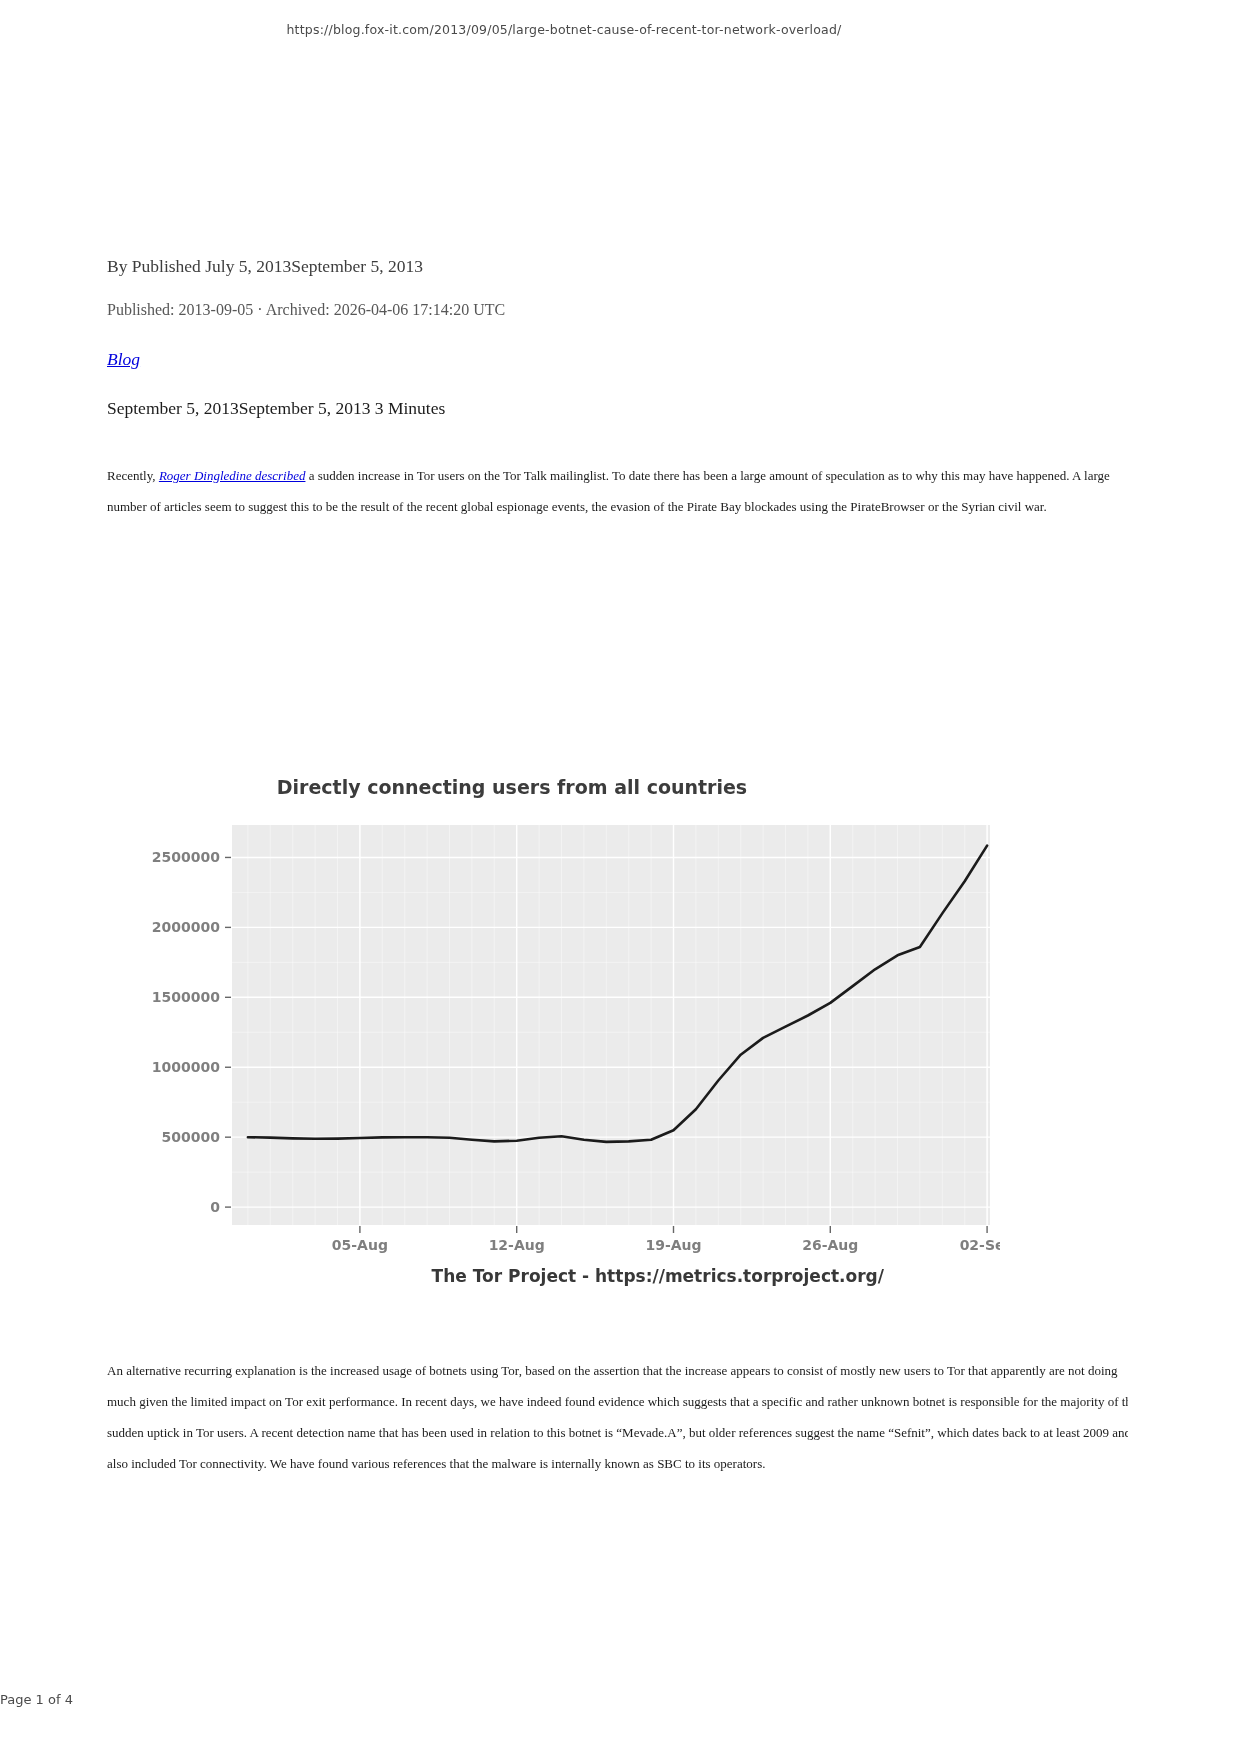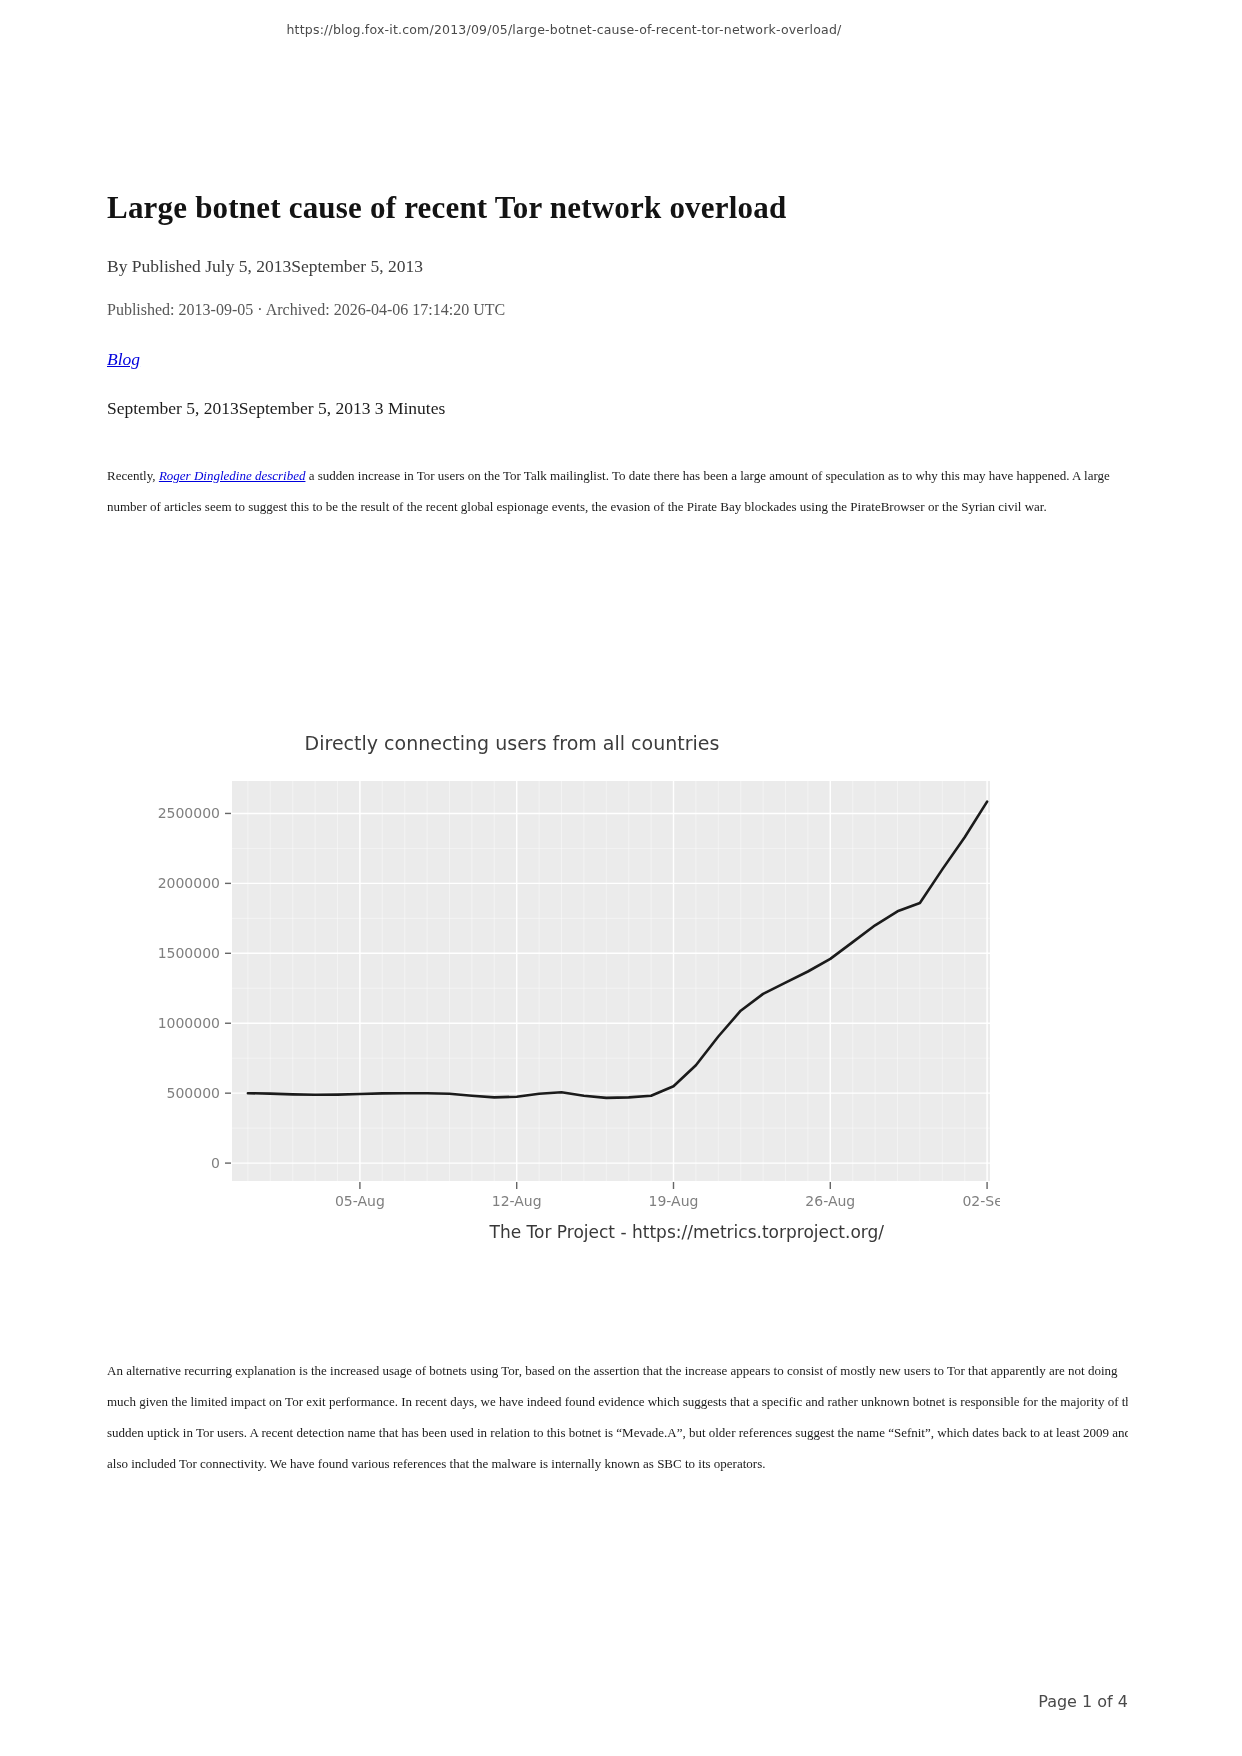--- a/index.html
+++ b/index.html
@@ -11,36 +11,35 @@
         font-size:31px;font-weight:700;color:#131313;letter-spacing:.2px;}
   .byline{position:absolute;left:107px;top:256px;font-size:17.5px;color:#3d3d3d;}
   .meta{position:absolute;left:107px;top:301px;font-size:16px;color:#575757;}
   .blog-link-wrap{position:absolute;left:107px;top:349px;font-size:17.5px;}
   a{color:#0000dd;text-decoration:underline;cursor:pointer;font-style:italic;}
   .dateline{position:absolute;left:107px;top:398px;font-size:17.5px;color:#1c1c1c;}
   .para{position:absolute;left:107px;width:1034px;font-size:13px;line-height:31px;color:#1b1b1b;}
   #p1{top:447px}
   #p2{top:592px}
   #p3{top:1342px}
-  .chart-block{position:absolute;left:140px;top:732px;width:860px;
-        font-family:"DejaVu Sans",sans-serif;}
+  .chart-block{position:absolute;left:140px;top:776px;width:860px;
+        font-family:"DejaVu Sans",sans-serif;font-weight:bold;}
   .chart-title{width:744px;text-align:center;font-size:19px;color:#3c3c3c;}
   .chart-block svg{display:block;margin-top:22px;}
   .chart-caption{width:744px;text-align:right;font-size:17px;color:#383838;margin-top:6px;}
-  .page-footer{position:absolute;top:1692px;left:0;width:100%;text-align:right;
-        font-family:"DejaVu Sans",sans-serif;font-size:16px;color:#4a4a4a;}
+  .page-footer{position:absolute;top:1692px;left:0;width:100%;text-align:left;
+        font-family:"DejaVu Sans",sans-serif;font-size:13px;color:#4a4a4a;}
 </style>
 </head>
 <body>
 
 <div class="page">
 
   <div class="url-header">https://blog.fox-it.com/2013/09/05/large-botnet-cause-of-recent-tor-network-overload/</div>
 
-  <h1 class="title">Large botnet cause of recent Tor network overload</h1>
 
   <div class="byline">By Published July 5, 2013September 5, 2013</div>
 
   <div class="meta">Published: 2013-09-05 · Archived: 2026-04-06 17:14:20 UTC</div>
 
   <div class="blog-link-wrap">
     <a>Blog</a>
   </div>
 
   <div class="dateline">September 5, 2013September 5, 2013 3 Minutes</div>

